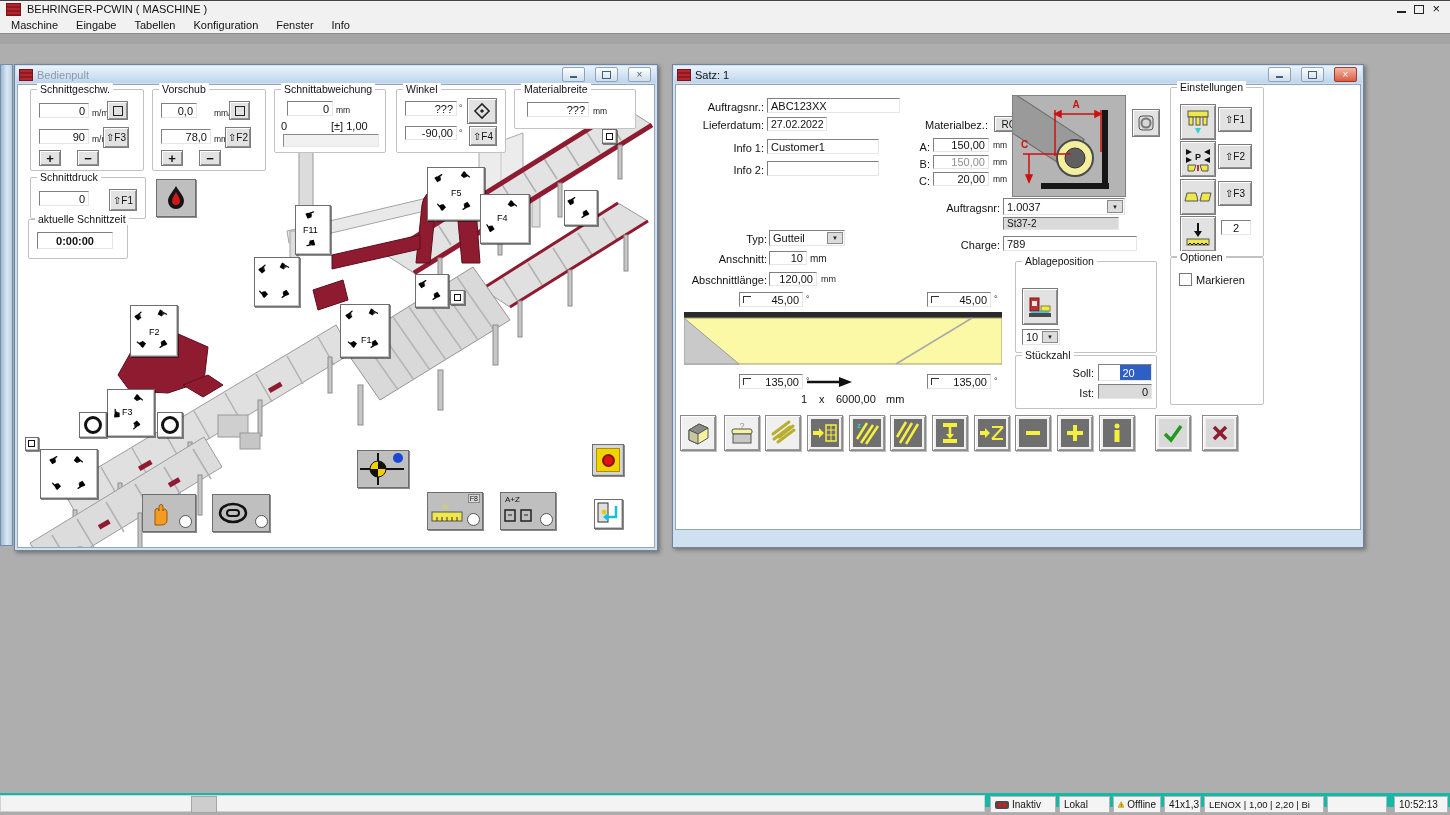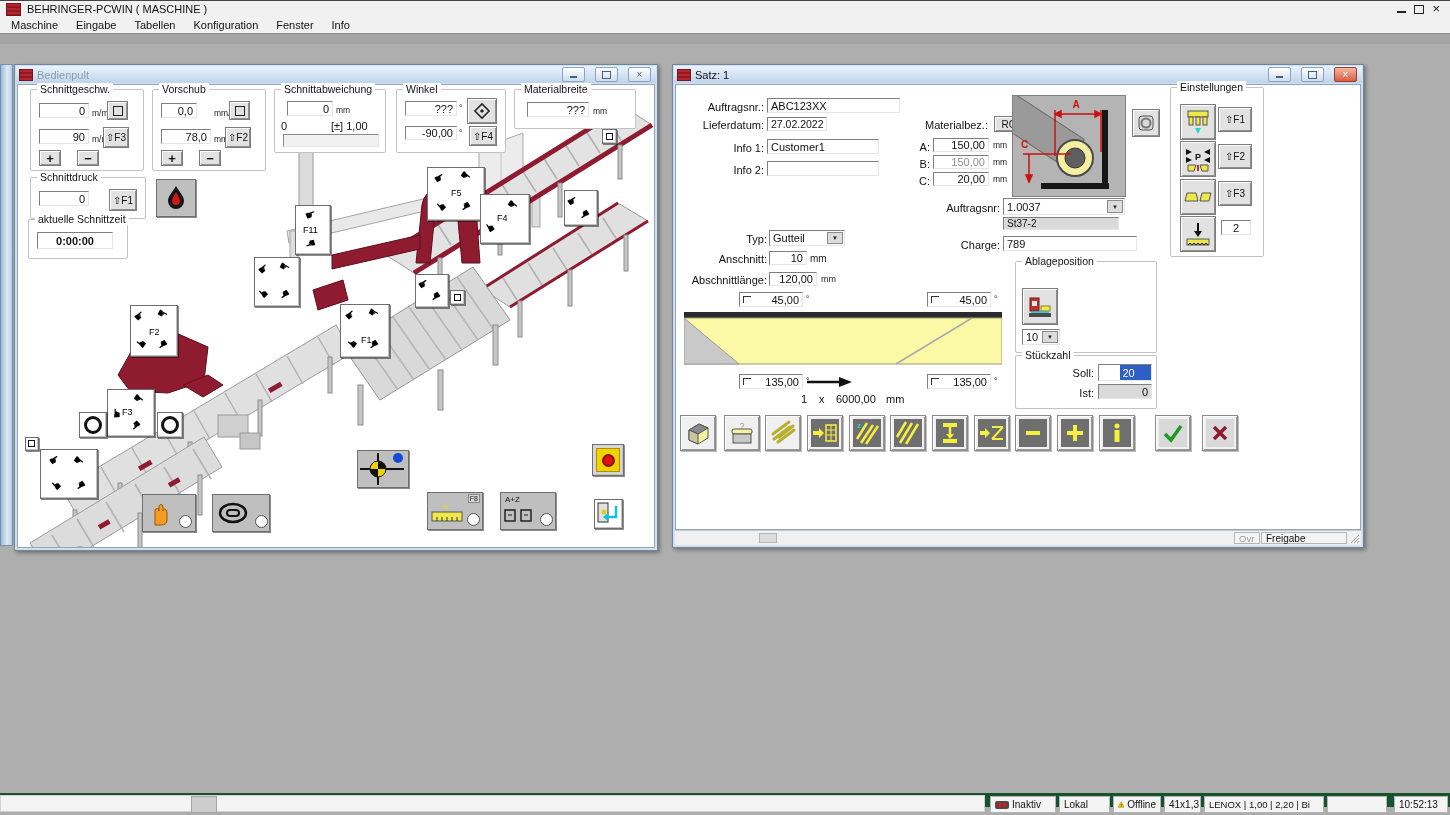--- a/index.html
+++ b/index.html
@@ -57,21 +57,21 @@
   
   .tbtn{position:absolute;width:36px;height:36px;background:#f0f0f0;border:1px solid #8a8a8a;
         box-shadow:inset 1px 1px 0 #fff,inset -1px -1px 0 #9a9a9a,1px 1px 0 rgba(0,0,0,.25);
         display:flex;align-items:center;justify-content:center;box-sizing:border-box}
   .dk{width:28px;height:28px;background:#6f6f6f}
   .lt{width:28px;height:28px;background:#d9d9d9}
   
   .sstat{position:absolute;left:2px;right:2px;bottom:2px;height:14px;background:#f0f0f0;border-top:1px solid #c8c8c8}
   .scell{position:absolute;border:1px solid #b5b5b5;background:#f4f4f4;font-size:10px;
          display:flex;align-items:center;padding:0 4px;box-sizing:border-box;gap:3px;white-space:nowrap}
-  .bottombar{left:0;top:793px;width:1450px;height:14px;background:#14532d}
+  .bottombar{left:0;top:793px;width:1450px;height:14px;background:#14b8a6}
   .hscroll{position:absolute;left:0;top:2px;width:985px;height:17px;background:#f3f3f3;border:1px solid #d2d2d2;box-sizing:border-box}
   .thumb{position:absolute;left:190px;top:0;width:24px;height:15px;background:#cdcdcd;border:1px solid #a6a6a6}
   .chk{display:inline-block;width:11px;height:11px;background:#fff;border:1px solid #777;vertical-align:-2px;margin-right:4px}
   .cornermark{display:inline-block;width:7px;height:6px;border-top:1px solid #333;border-left:1px solid #333;margin-right:auto}
   .edgestrip{left:0;top:64px;width:13px;height:482px;border:1px solid #7090ae;box-sizing:border-box;
              background:linear-gradient(90deg,#9fb8d2,#dce9f6 55%,#b8cfe6)}
 </style>
 </head>
 <body>
 
@@ -624,20 +624,26 @@
         <svg width="28" height="28" viewBox="0 0 28 28">
           <line x1="14" y1="3" x2="14" y2="12" stroke="#111" stroke-width="2"></line>
           <polygon points="10,11 18,11 14,17" fill="#111"></polygon>
           <rect x="3" y="19" width="22" height="6" fill="#f0e84a" stroke="#555"></rect>
           <path d="M4,25 l2,-2 2,2 2,-2 2,2 2,-2 2,2 2,-2 2,2 2,-2 2,2" stroke="#111" fill="none" stroke-width="1"></path>
         </svg>
       </div>
       <div class="fld c" style="left:50px;top:132px;width:30px;height:15px">2</div>
     </div>
 
+    <div class="grp" style="left:494px;top:172px;width:92px;height:146px">
+      <span class="glabel">Optionen</span>
+      <span class="lbl" style="left:8px;top:15px">
+        <span class="chk"></span><span>Markieren</span>
+      </span>
+    </div>
 
     <div class="tbtn" style="left:4px;top:330px">
       <svg width="28" height="28" viewBox="0 0 28 28">
         <polygon points="5,11 15,5 24,9 24,19 14,25 5,21" fill="#f5f2a0" stroke="#555"></polygon>
         <polygon points="5,11 15,5 24,9 14,15" fill="#8a8a8a" stroke="#555"></polygon>
         <polygon points="5,11 14,15 14,25 5,21" fill="#c9c6a0" stroke="#555"></polygon>
       </svg>
     </div>
     <div class="tbtn" style="left:48px;top:330px">
       <svg width="28" height="28" viewBox="0 0 28 28">
@@ -738,32 +744,20 @@
           <span class="lt">
       <svg width="28" height="28" viewBox="0 0 28 28">
         <g stroke="#8e1b30" stroke-width="3.5">
                 <line x1="8" y1="8" x2="20" y2="20"></line>
                 <line x1="20" y1="8" x2="8" y2="20"></line>
               </g>
       </svg></span>
     </div>
   </div>
 
-  <div class="sstat">
-    <span class="scell" style="left:84px;top:2px;width:18px;height:10px;background:#dcdcdc"></span>
-    <span class="scell" style="left:559px;top:1px;width:26px;height:12px;color:#9a9a9a;font-size:9.5px">Ovr</span>
-    <span class="scell" style="left:586px;top:1px;width:86px;height:12px;font-size:10px">Freigabe</span>
-    <svg style="position:absolute;right:1px;bottom:1px" width="10" height="10" viewBox="0 0 10 10">
-      <g stroke="#9a9a9a">
-            <line x1="9" y1="1" x2="1" y2="9"></line>
-            <line x1="9" y1="4" x2="4" y2="9"></line>
-            <line x1="9" y1="7" x2="7" y2="9"></line>
-          </g>
-    </svg>
-  </div>
 </div>
 </div>
 
 <div class="abs bottombar">
   <div class="hscroll">
     <div class="thumb"></div>
   </div>
   <span class="scell" style="left:990px;top:3px;width:66px;height:17px">
     <svg width="14" height="10" viewBox="0 0 14 10">
       <rect x="0" y="1" width="14" height="8" rx="2" fill="#4a4a4a"></rect>

